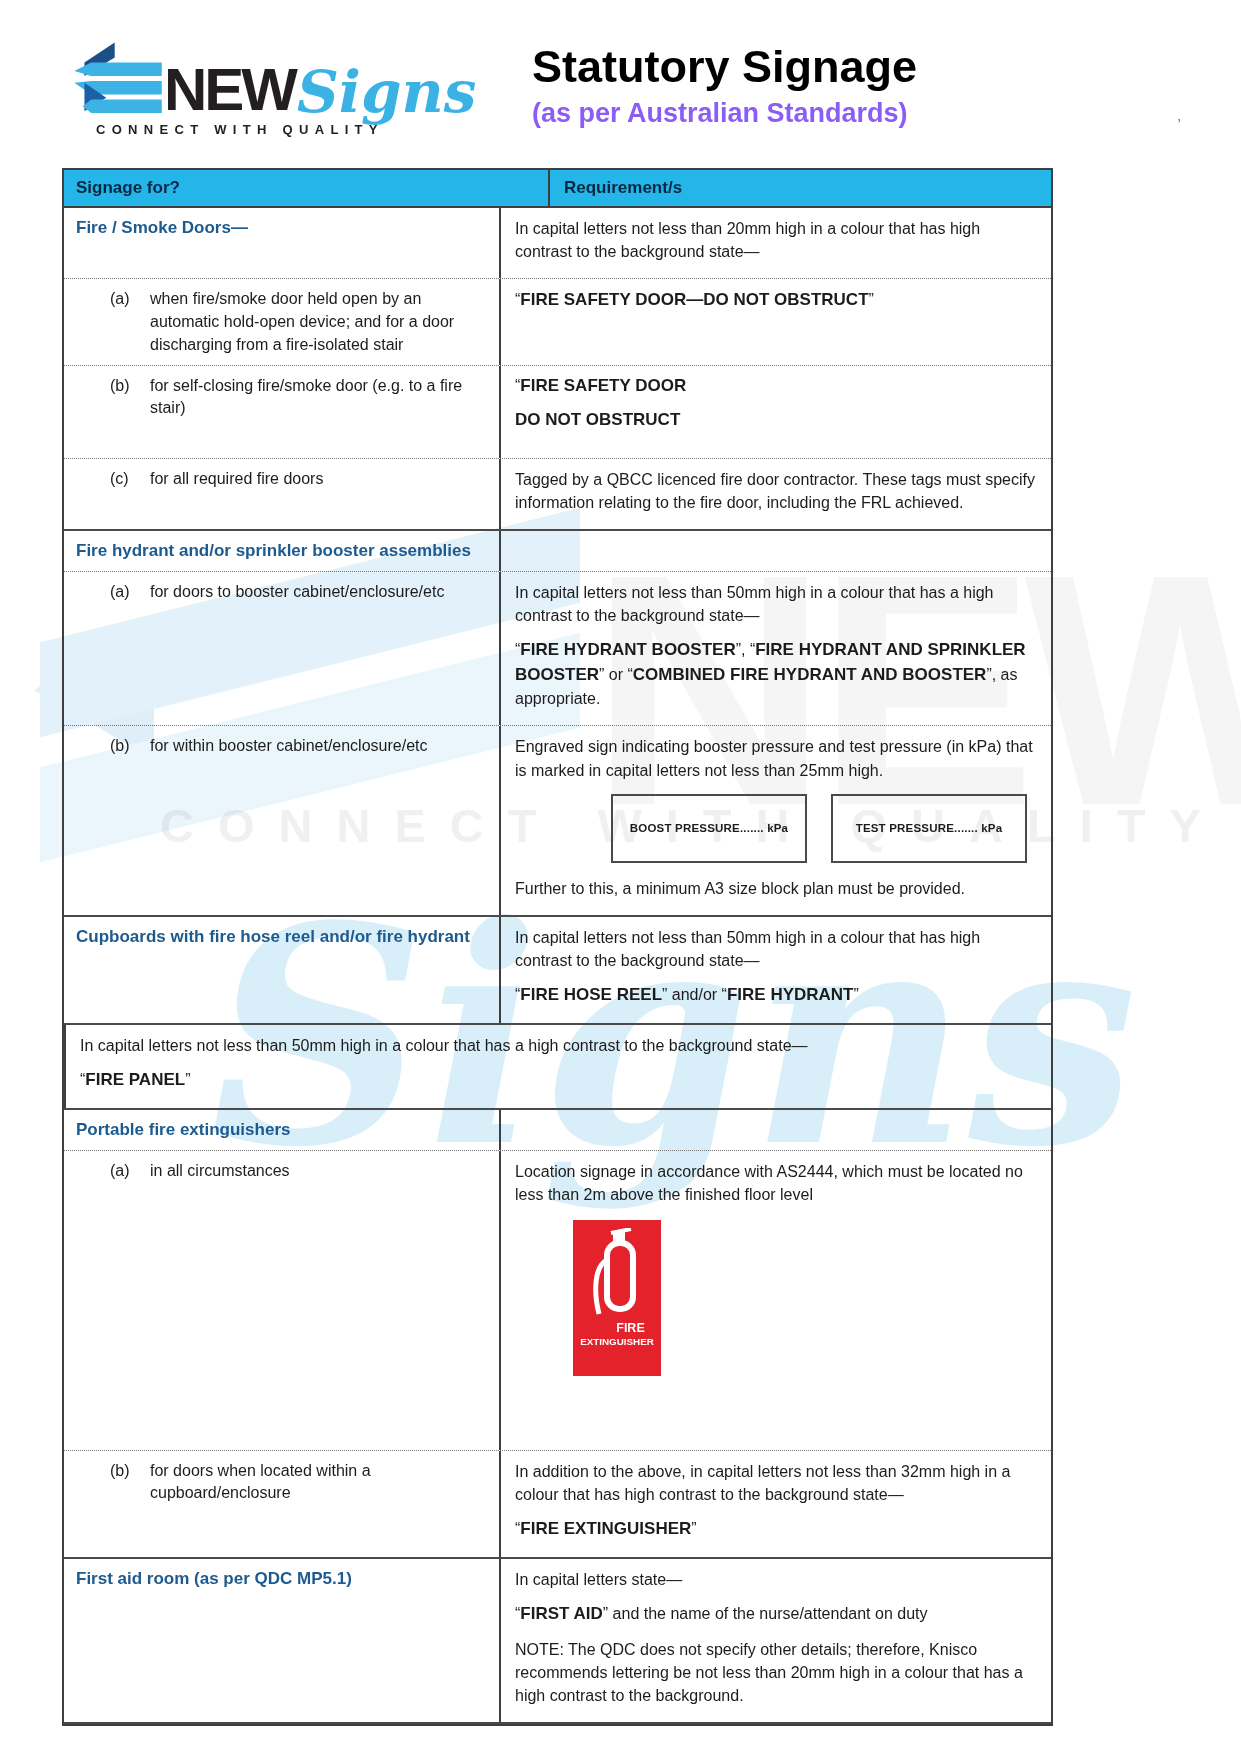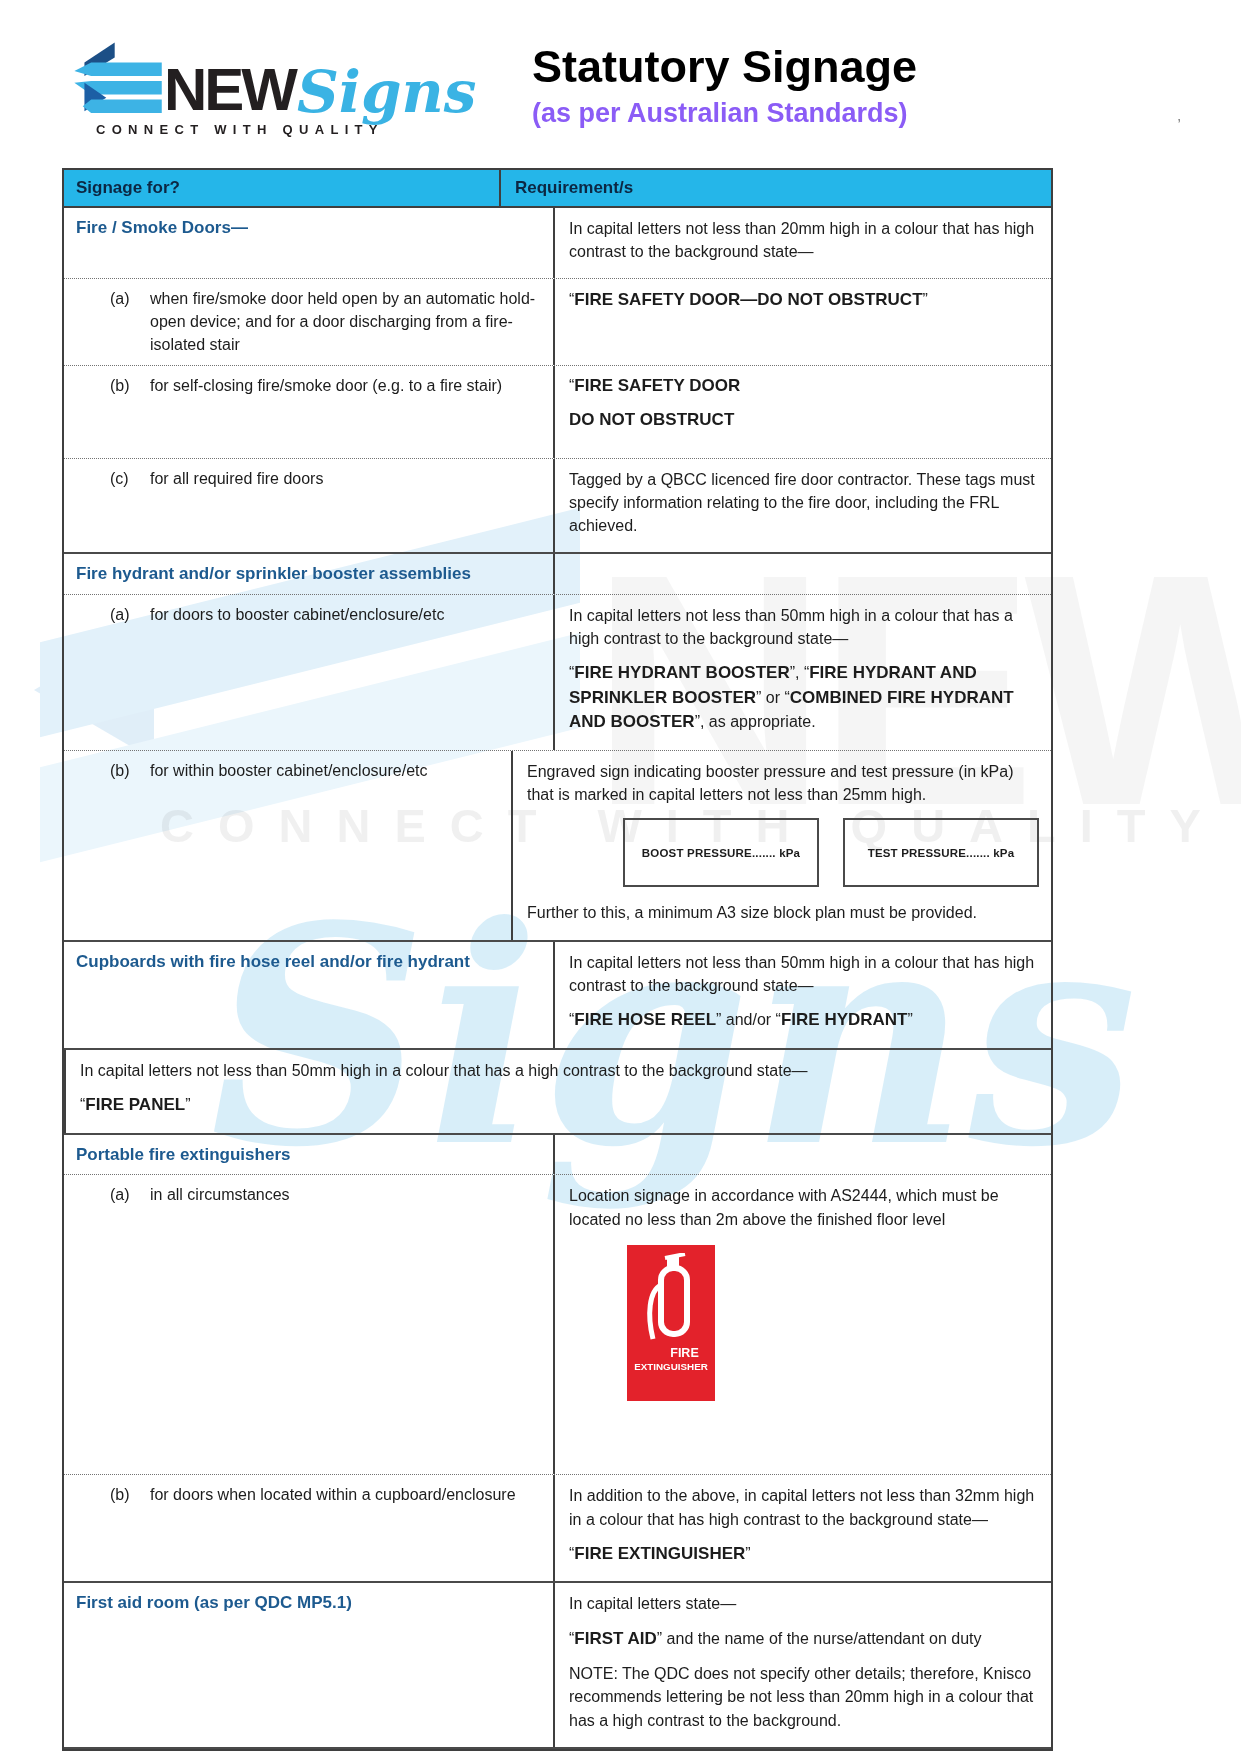--- a/index.html
+++ b/index.html
@@ -34,26 +34,26 @@
   .titleblock{margin-left:68px;padding-top:8px;}
   .title{font-size:45px;font-weight:bold;color:#000;line-height:1.1;}
   .subtitle{font-size:27px;font-weight:bold;color:#8b5cf6;margin-top:6px;}
   .stray{position:absolute;right:2px;top:82px;color:#888;font-size:17px;}
 
   
   .content{position:absolute;left:62px;top:168px;width:991px;z-index:1;}
   .table{border:2px solid #3f3f3f;background:transparent;}
   .thead{display:flex;background:#25b6e9;border-bottom:2px solid #3f3f3f;height:36px;}
   .th{font-size:17px;font-weight:bold;color:#0c2743;display:flex;align-items:center;box-sizing:border-box;}
-  .th-left{width:435px;padding-left:12px;}
+  .th-left{width:484px;padding-left:12px;}
   .th-right{flex:1;padding-left:14px;border-left:2px solid #3f3f3f;}
   .row{display:flex;box-sizing:border-box;}
   .row.bd{border-bottom:1px dotted #737373;}
   .row.bs{border-bottom:2px solid #4a4a4a;}
-  .cl{width:489px;box-sizing:border-box;padding:9px 16px 8px 12px;font-size:16px;line-height:1.42;}
+  .cl{width:435px;box-sizing:border-box;padding:9px 16px 8px 12px;font-size:16px;line-height:1.42;}
   .cl.sub{display:flex;padding-left:46px;}
   .marker{width:40px;flex:none;}
   .subtext{flex:1;}
   .sec{font-size:17px;font-weight:bold;color:#1d5a8f;line-height:1.3;}
   .cr{flex:1;border-left:2px solid #3f3f3f;box-sizing:border-box;padding:3px 12px 4px 14px;}
   .cr p{margin:6px 0 11px;font-size:16px;line-height:1.45;}
   .cr.gap p{margin:5px 0 10px;}
   .b{font-weight:bold;font-size:17px;}
 
   .pressure-row{display:flex;gap:24px;margin:12px 0 14px 96px;}

